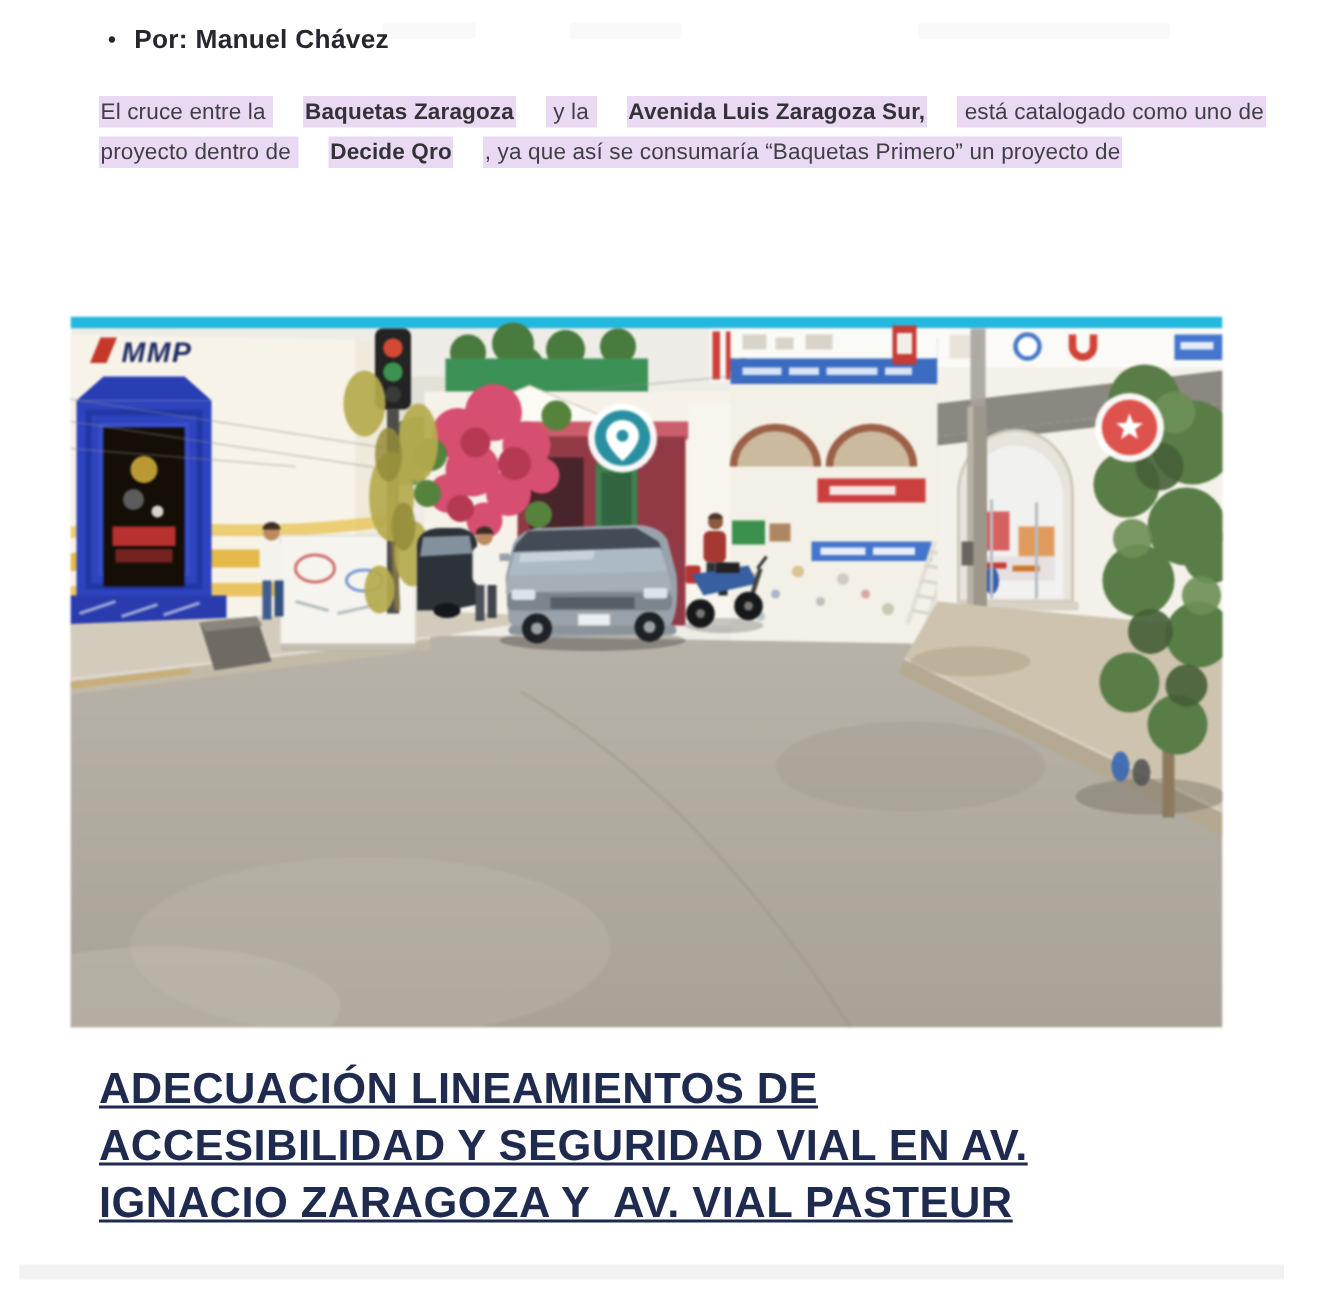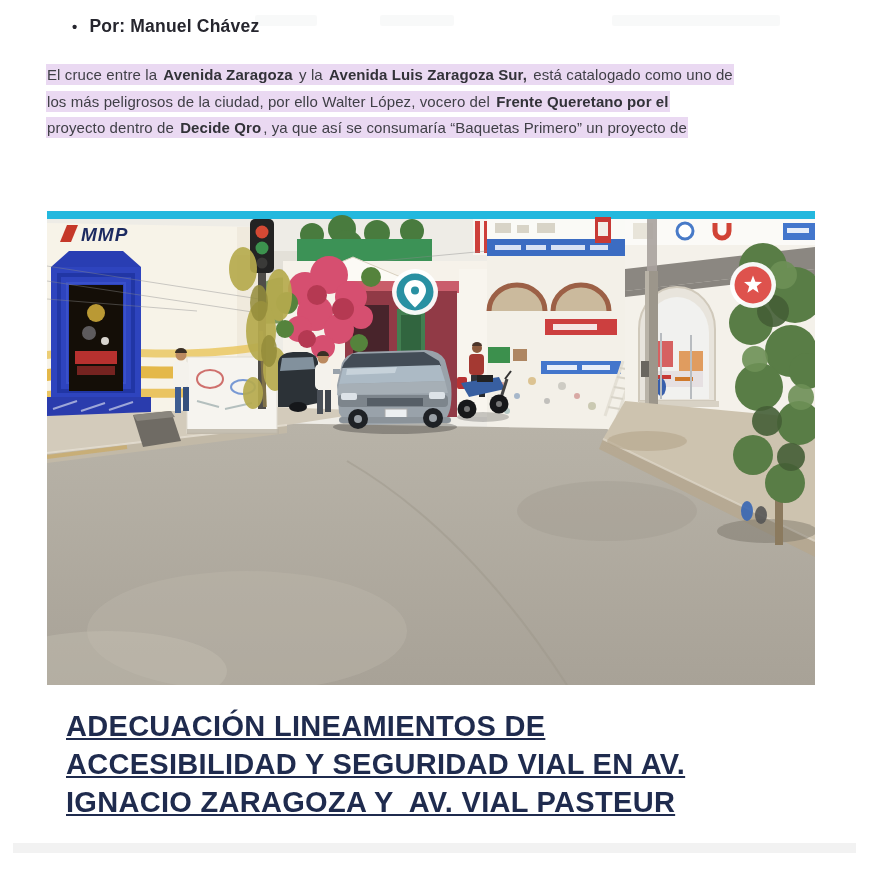--- a/index.html
+++ b/index.html
@@ -11,21 +11,21 @@
 
   
   #byline{position:absolute;left:72px;top:16px;display:flex;align-items:center;
           color:#26262e;font-weight:bold;font-size:17.5px;letter-spacing:.2px;}
   #byline .dot{font-size:15px;margin-right:12px;color:#26262e;}
 
   
   #paragraph{position:absolute;left:46px;top:62px;width:802px;color:#3f3f46;
              font-size:15px;letter-spacing:.1px;}
   .para-line{line-height:26.6px;white-space:pre;}
-  .para-line .hl{background:#ead9f2;padding:2px 1px;}
+  .para-line .hl{background:#ead9f2;padding:2px 1px;margin-left:20px;}
   .para-line .b{font-weight:bold;color:#323238;}
 
   
   #photo{position:absolute;left:47px;top:211px;width:768px;height:474px;text-align:center;}
   #photo svg{display:block;filter:blur(.6px) saturate(1.05);}
 
   
   #heading{position:absolute;left:66px;top:707px;width:760px;color:#1f2b4e;
            font-weight:bold;font-size:29px;line-height:38px;letter-spacing:.3px;text-decoration:underline;}
   .h-line{white-space:pre;}
@@ -41,22 +41,21 @@
   <div class="remnant" style="left:255px;width:62px;"></div>
   <div class="remnant" style="left:380px;width:74px;"></div>
   <div class="remnant" style="left:612px;width:168px;"></div>
 
   <div id="byline">
     <span class="dot">•</span>
     <span>Por: Manuel Chávez</span>
   </div>
 
   <div id="paragraph">
-      <div class="para-line"><span class="hl">El cruce entre la </span><span class="hl b">Avenida Zaragoza</span><span class="hl"> y la </span><span class="hl b">Avenida Luis Zaragoza Sur,</span><span class="hl"> está catalogado como uno de</span></div>
-      <div class="para-line"><span class="hl">los más peligrosos de la ciudad, por ello Walter López, vocero del </span><span class="hl b">Frente Queretano por el</span></div>
+      <div class="para-line"><span class="hl">El cruce entre la </span><span class="hl b">Baquetas Zaragoza</span><span class="hl"> y la </span><span class="hl b">Avenida Luis Zaragoza Sur,</span><span class="hl"> está catalogado como uno de</span></div>
       <div class="para-line"><span class="hl">proyecto dentro de </span><span class="hl b">Decide Qro</span><span class="hl">, ya que así se consumaría “Baquetas Primero” un proyecto de</span></div>
     </div>
 
   <div id="photo">
     <svg width="768" height="474" viewBox="0 0 768 474">
       <defs>
         <linearGradient id="roadGrad" x1="0" y1="0" x2="0" y2="1">
           <stop offset="0" stop-color="#b8b3a9"></stop>
             <stop offset="1" stop-color="#a8a298"></stop>
         </linearGradient>

